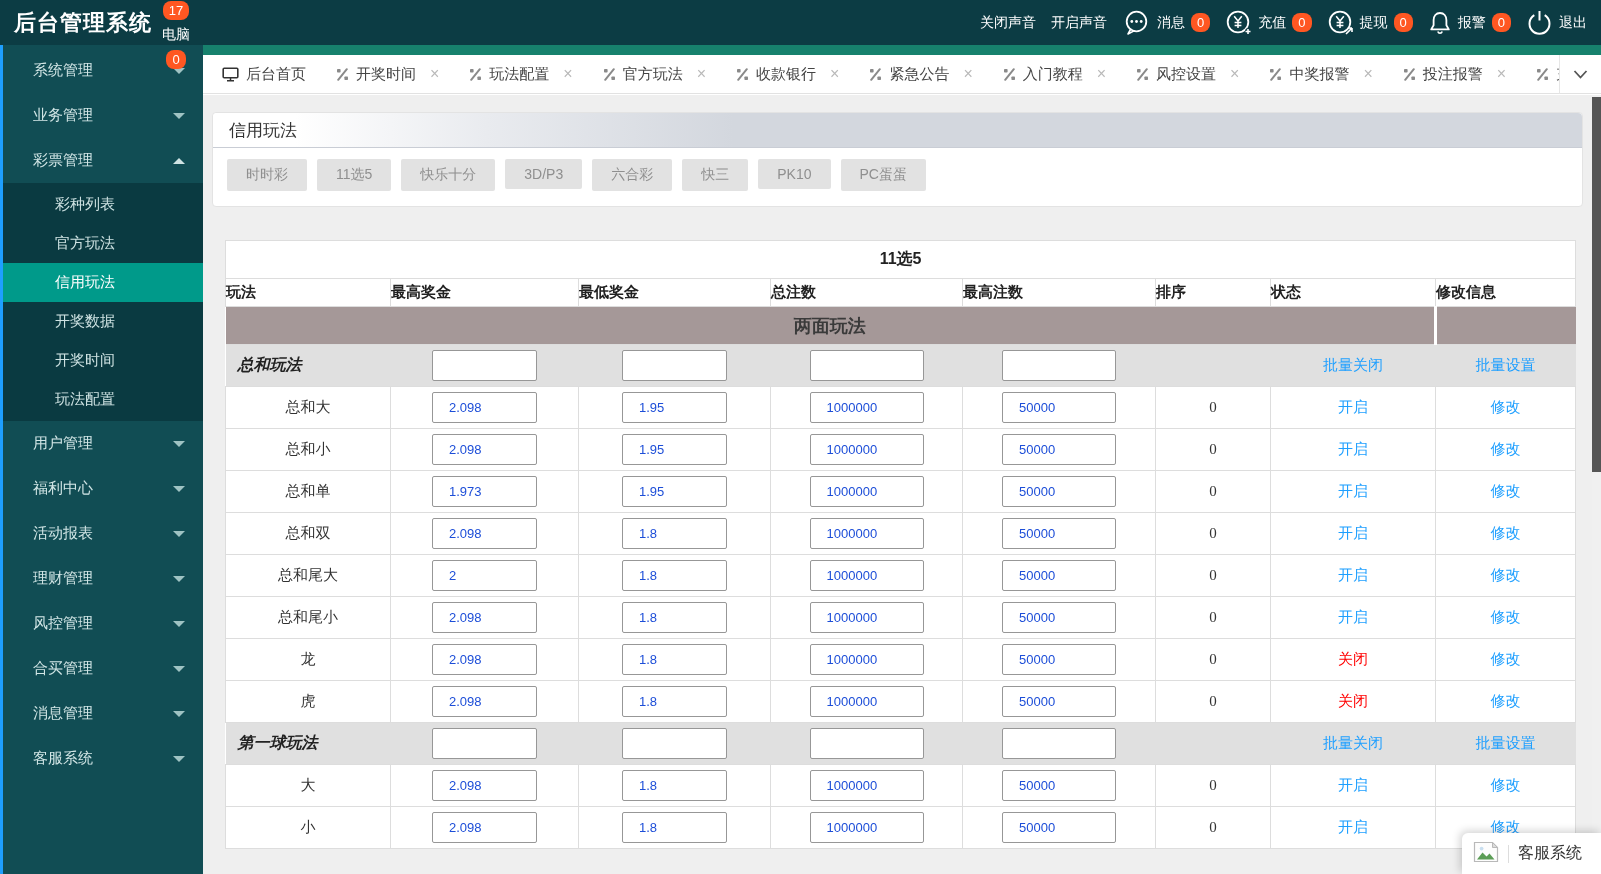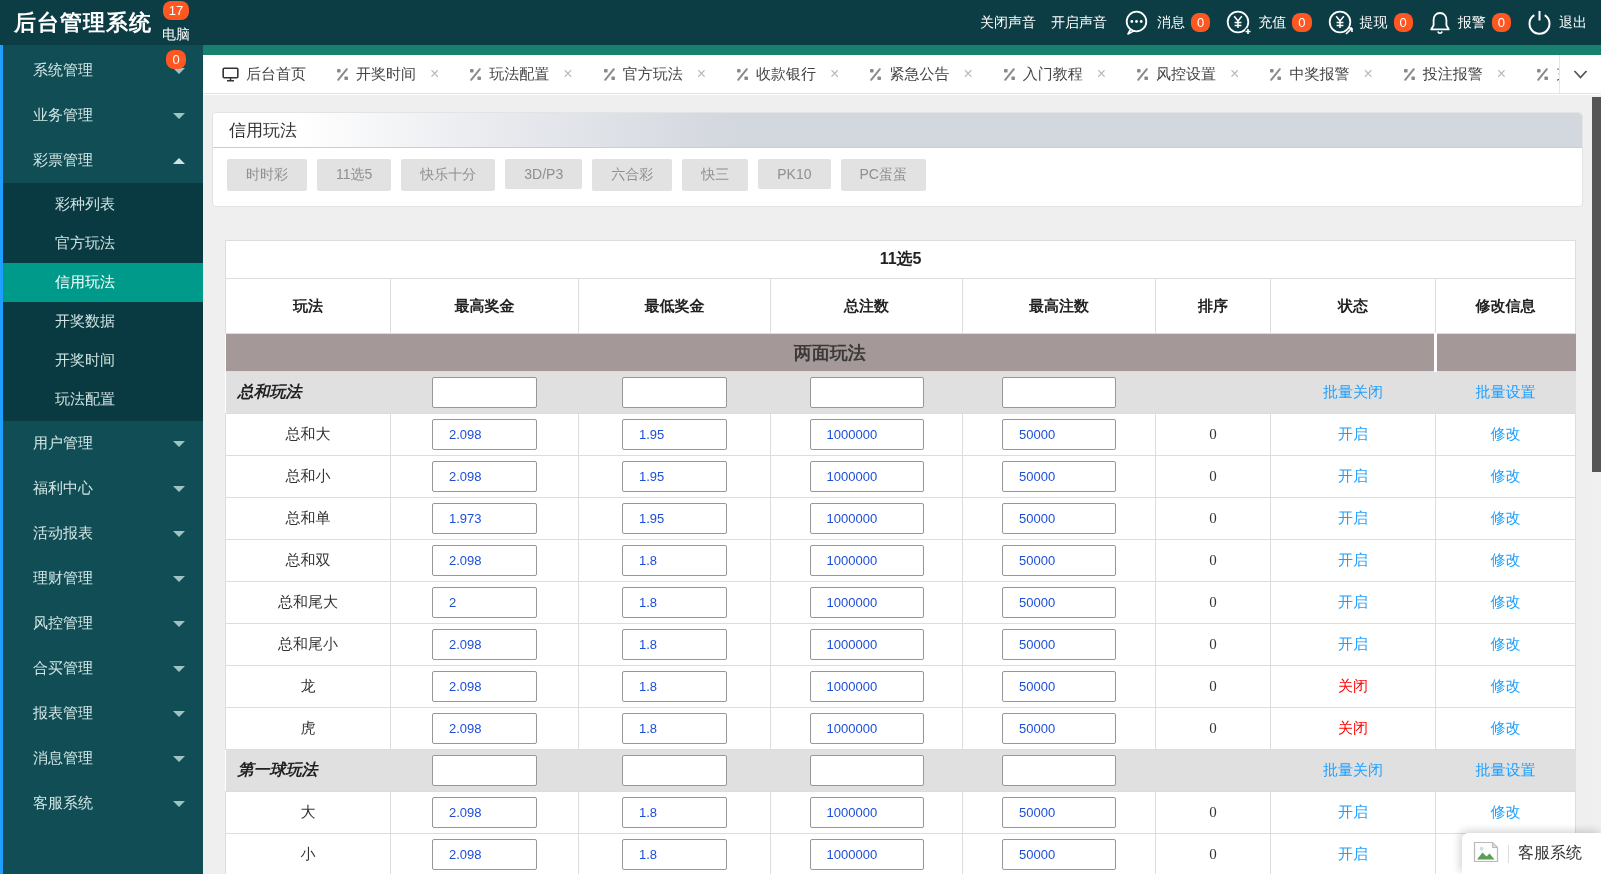--- a/index.html
+++ b/index.html
@@ -53,21 +53,21 @@
     border-bottom:1px solid #c9cdd5;border-radius:4px 4px 0 0;}
   .panel-bd{padding:11px 14px 15px 14px;}
   .game-btn{display:inline-block;text-align:center;padding:7px 19px;background:#e2e2e2;color:#8f8f8f;
     font-size:14px;border-radius:2px;margin-right:10px;cursor:pointer;min-width:64px;}
 
   
   .grid-wrap{margin:33px 0 0 13px;}
   table.grid{width:1350px;border-collapse:collapse;background:#fff;table-layout:fixed;}
   table.grid td{border:1px solid #ddd;padding:0;}
   tr.t-title td{height:38px;text-align:center;font-weight:bold;font-size:16px;color:#222;}
-  tr.t-head td{height:55px;text-align:center;font-weight:bold;font-size:15px;color:#222;}
+  tr.t-head td{height:28px;text-align:left;font-weight:bold;font-size:15px;color:#222;}
   tr.t-section td{height:38px;background:#a59898;text-align:center;font-weight:bold;font-size:18px;
     color:#3a3a3a;border-left:none;border-right:none;}
   tr.t-section td.sec-last{border-left:3px solid #fff;}
   tr.t-group td{height:42px;background:#e0e0e0;border-left:none;border-right:none;text-align:center;}
   tr.t-group td.g-name{font-weight:bold;font-size:16px;text-align:left;padding-left:12px;color:#222;font-style:italic;}
   tr.t-data td{height:42px;text-align:center;font-size:15px;color:#333;}
   .cell-input{height:31px;border:1px solid #979797;border-radius:2px;padding:0 16px;font-size:13px;
     color:#1d4ed8;background:#fff;font-family:inherit;}
   .w1{width:105px;} .w2{width:114px;}
   .lnk{color:#1e9fff;text-decoration:none;font-size:15px;cursor:pointer;}
@@ -198,24 +198,20 @@
       <div class="side-item">
         <span class="side-label">理财管理</span>
         <i class="caret down"></i>
       </div>
       <div class="side-item">
         <span class="side-label">风控管理</span>
         <i class="caret down"></i>
       </div>
       <div class="side-item">
         <span class="side-label">合买管理</span>
-        <i class="caret down"></i>
-      </div>
-      <div class="side-item">
-        <span class="side-label">报表管理</span>
         <i class="caret down"></i>
       </div>
       <div class="side-item">
         <span class="side-label">消息管理</span>
         <i class="caret down"></i>
       </div>
       <div class="side-item">
         <span class="side-label">客服系统</span>
         <i class="caret down"></i>
       </div>

